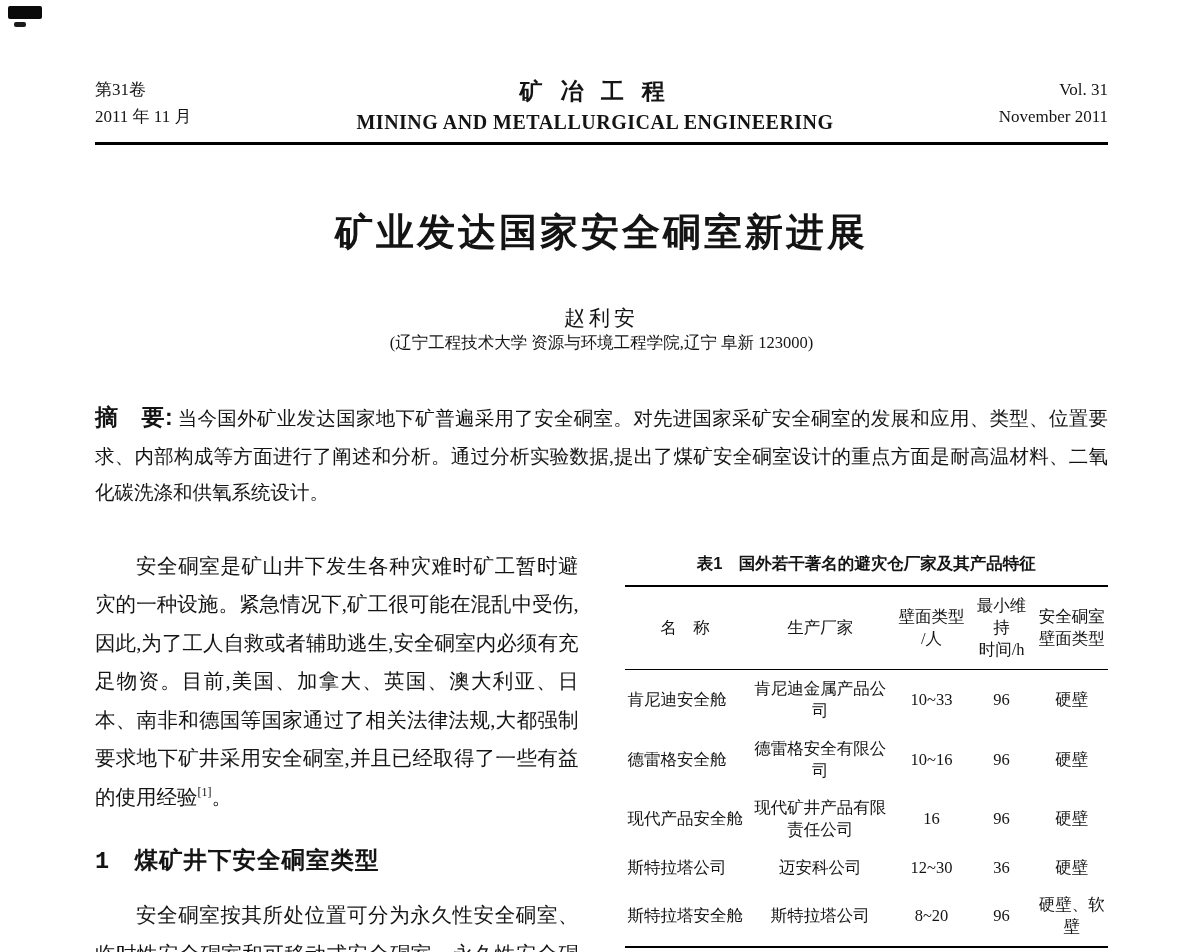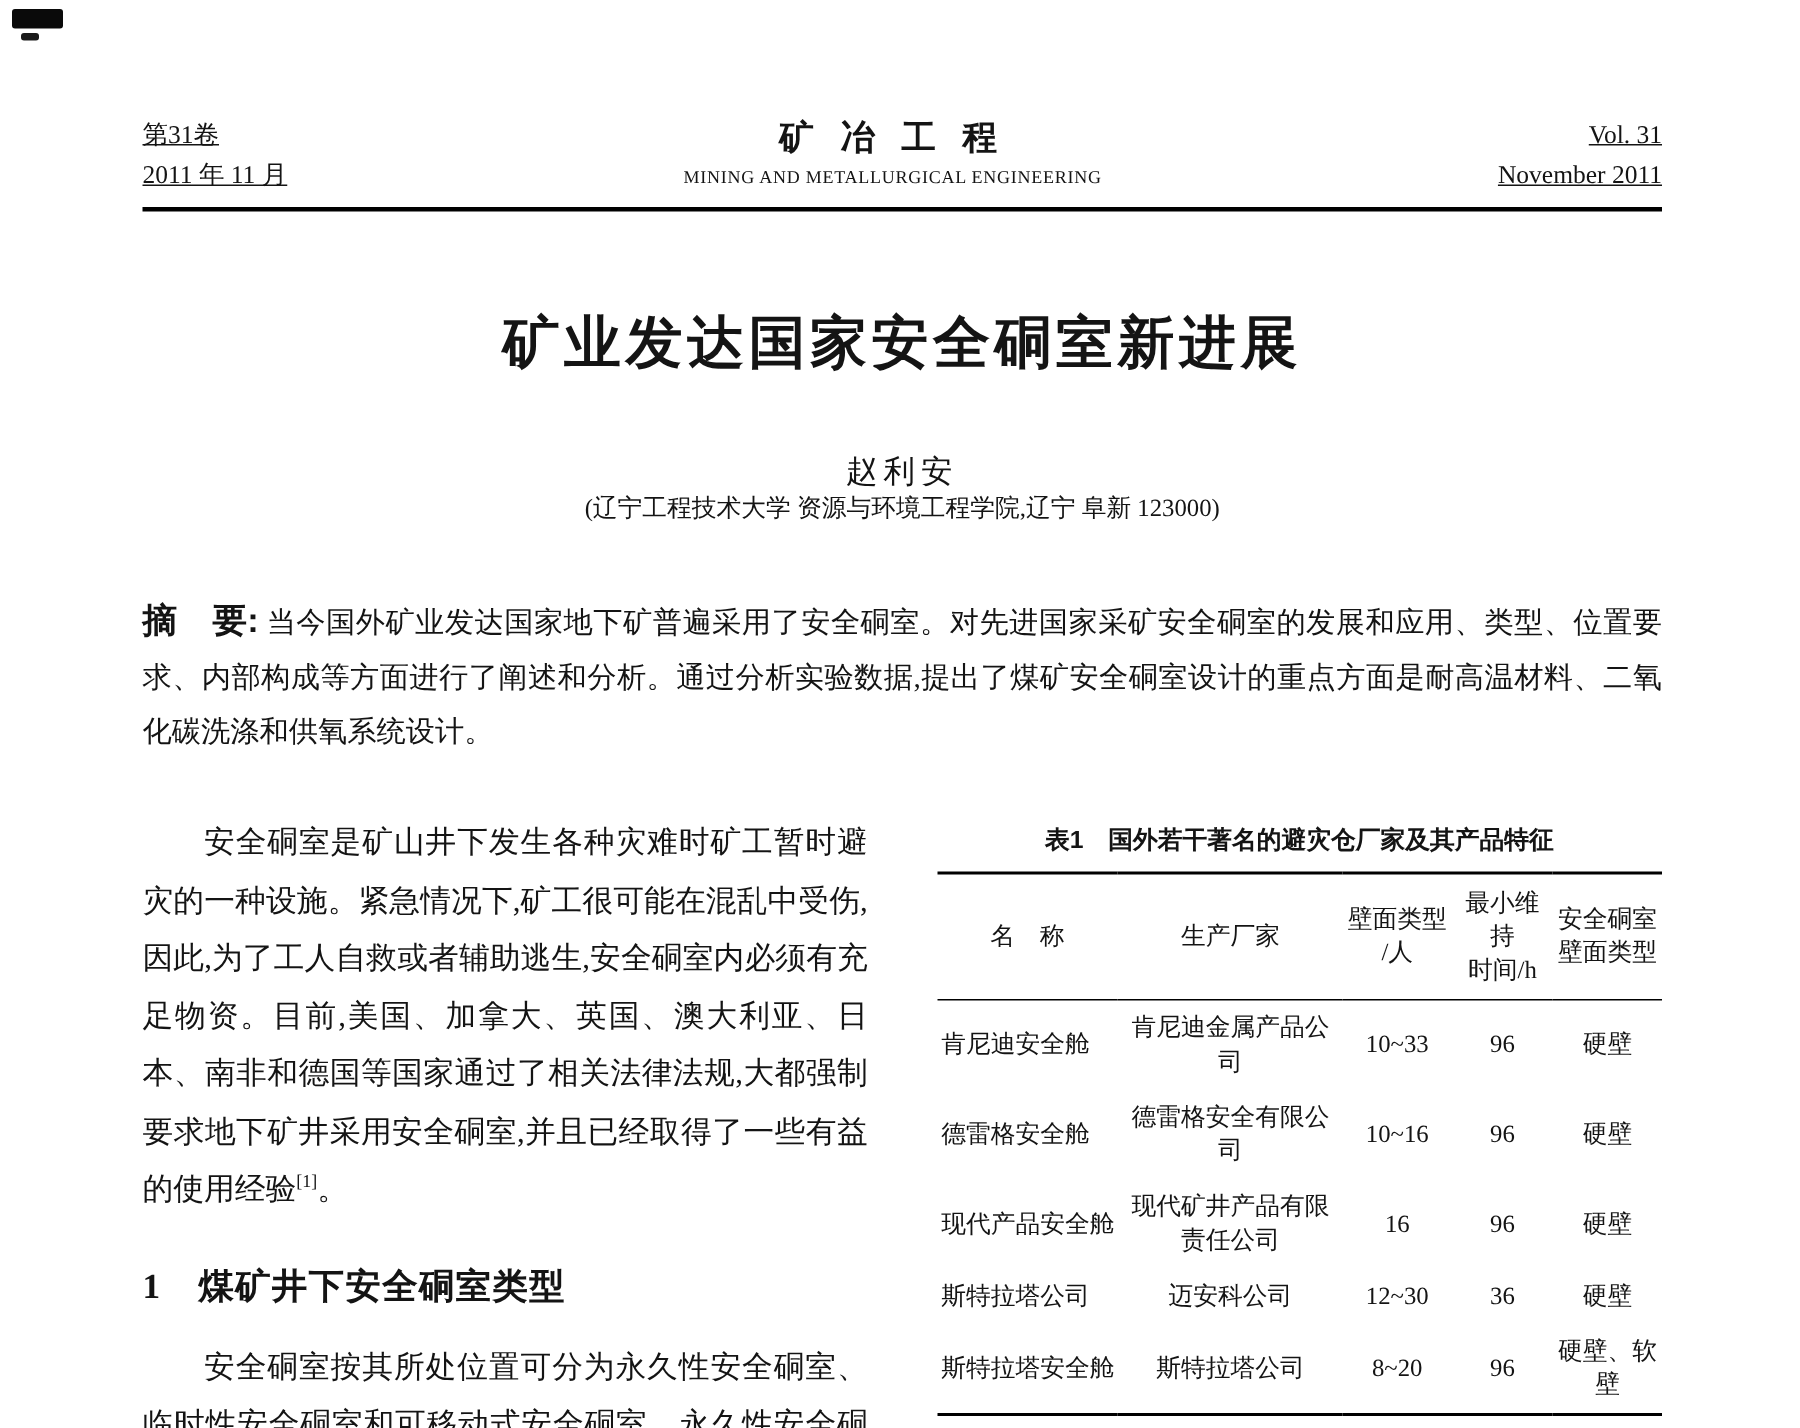--- a/index.html
+++ b/index.html
@@ -33,32 +33,31 @@
   
   .journal-header {
     display: flex;
     justify-content: space-between;
     align-items: flex-start;
   }
   .hdr-left, .hdr-right {
     font-size: 17px;
     line-height: 1.6;
     white-space: nowrap;
-    text-decoration: underline;
   }
   .hdr-right { text-align: right; }
   .hdr-center { text-align: center; flex: 1; }
   .journal-cn {
     font-size: 23px;
     font-weight: bold;
     letter-spacing: 6px;
   }
   .journal-en {
-    font-size: 12px;
-    font-weight: normal;
+    font-size: 20px;
+    font-weight: bold;
     margin-top: 4px;
     letter-spacing: 0.5px;
   }
   .header-rule {
     border: none;
     border-top: 3px solid #000;
     margin: 8px 0 0 0;
   }
   
   .paper-title {
@@ -104,21 +103,21 @@
   }
   .column { flex: 1; min-width: 0; }
   .body-par {
     font-size: 20.5px;
     line-height: 1.88;
     text-align: justify;
     text-indent: 2em;
     margin: 0;
   }
   .section-heading {
-    font-family: Liberation Serif, serif;
+    font-family: Liberation Mono, monospace;
     font-weight: 600;
     font-size: 23.5px;
     margin: 28px 0 20px 0;
     letter-spacing: 1px;
   }
   sup.ref {
     font-size: 12px;
     vertical-align: super;
     line-height: 0;
   }

